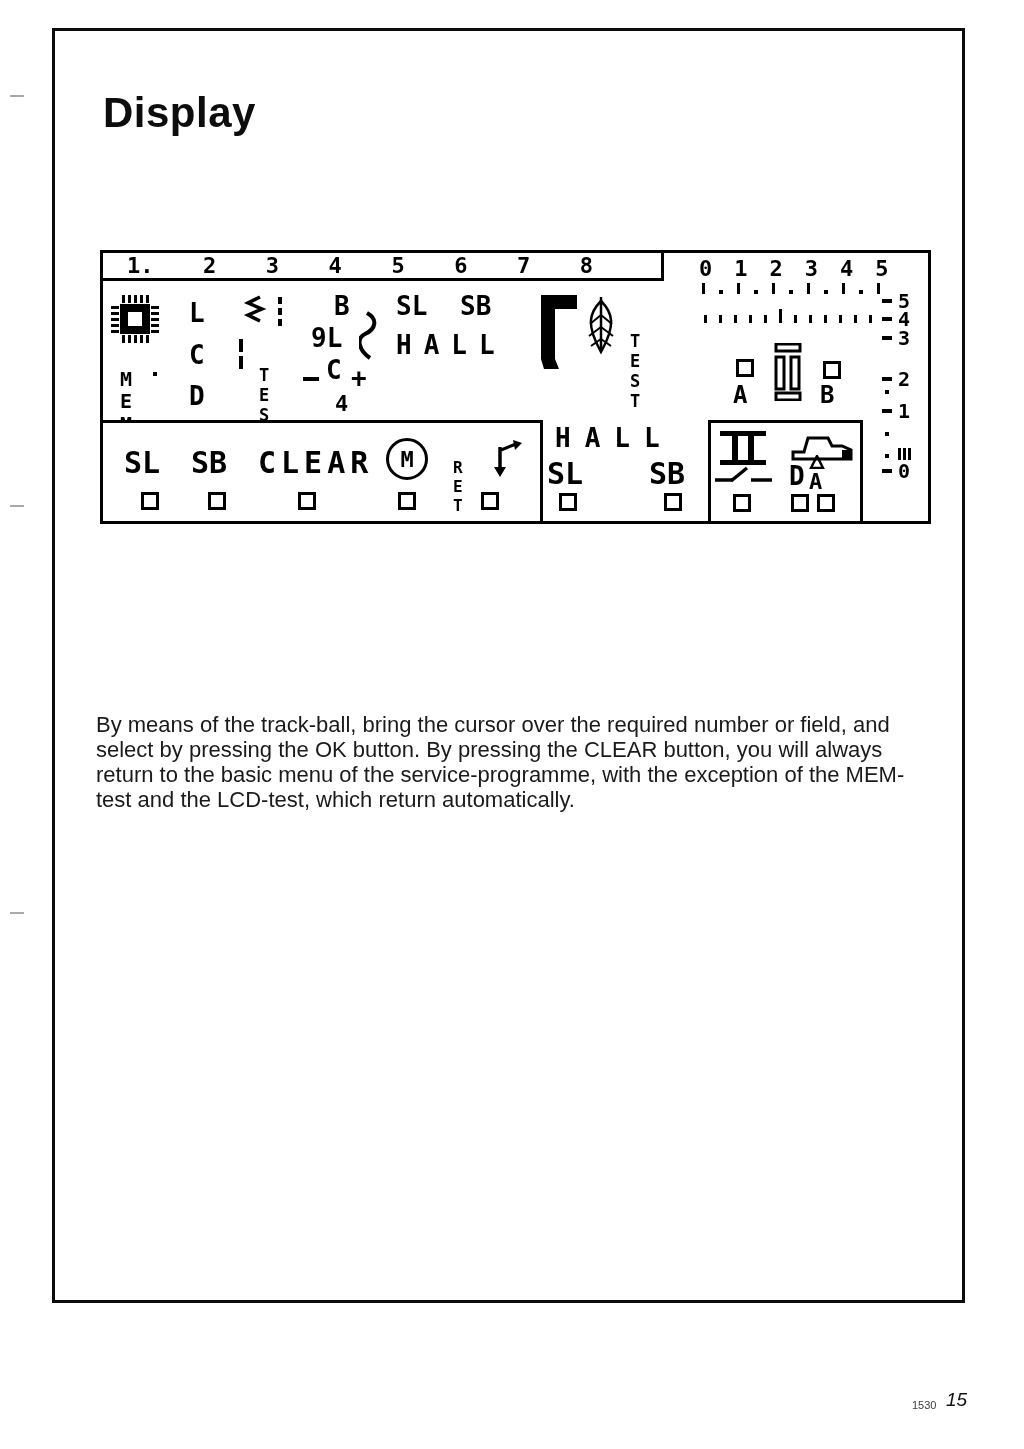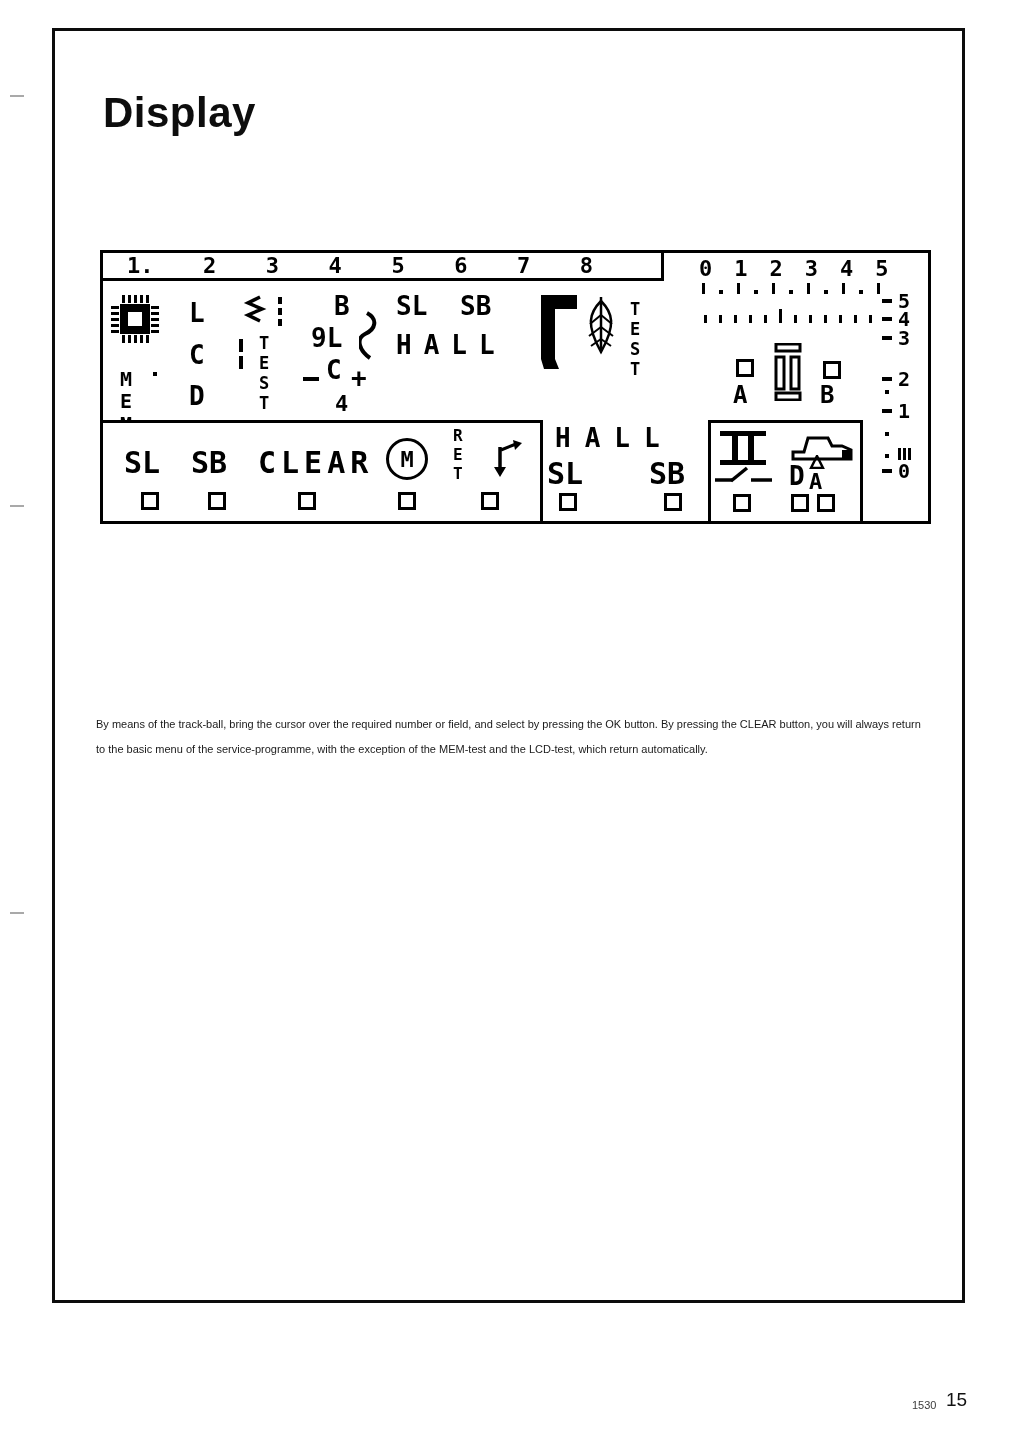--- a/index.html
+++ b/index.html
@@ -15,38 +15,38 @@
   
   .panel{position:absolute;left:100px;top:250px;width:831px;height:274px;border:3px solid #000;box-sizing:border-box;background:#fff;}
   .lcd{font-family:"DejaVu Sans Mono", monospace;font-weight:bold;color:#000;line-height:1;}
   .sz30{font-size:30px;}
   .sz26{font-size:26px;}
   .sz24{font-size:24px;}
   .sz22{font-size:22px;}
   .sz20{font-size:20px;}
   .sz17{font-size:17px;}
   .vword{width:1ch;word-break:break-all;text-align:left;}
-  .lh-tight{line-height:1.18;}
+  .lh-tight{line-height:1.18;margin-top:32px;}
   .lh-mid{line-height:1.12;}
   .lh-loose{line-height:1.6;}
   .strip{position:absolute;left:-3px;top:-3px;width:564px;height:31px;border:3px solid #000;box-sizing:border-box;
          display:flex;align-items:center;justify-content:space-between;padding:0 68px 0 24px;background:#fff;}
   .sq{width:12px;height:12px;border:3px solid #000;box-sizing:content-box;background:#fff;}
   .dotmark{width:4px;height:4px;background:#000;}
   .dashmark{width:10px;height:4px;background:#000;}
   .mcircle{width:36px;height:36px;border:3px solid #000;border-radius:50%;display:flex;align-items:center;justify-content:center;
            font-family:"DejaVu Sans Mono",monospace;font-weight:bold;font-size:22px;color:#000;}
   .subbox{position:absolute;border:3px solid #000;box-sizing:border-box;background:#fff;}
   .rdigits{display:flex;gap:22px;}
   .vrow{position:absolute;display:flex;align-items:center;gap:6px;}
   .bar3{width:3px;height:12px;background:#000;display:inline-block;margin-right:2px;}
 
-  .body-text{position:absolute;left:96px;top:712px;width:828px;font-size:11px;line-height:25px;color:#1a1a1a;margin:0;}
+  .body-text{position:absolute;left:96px;top:712px;width:828px;font-size:22px;line-height:25px;color:#1a1a1a;margin:0;}
   .footer-code{position:absolute;left:912px;top:1399px;font-size:11px;color:#3c3c3c;text-align:center;}
-  .page-number{position:absolute;left:946px;top:1389px;font-size:19px;color:#111;}
+  .page-number{position:absolute;left:946px;top:1389px;font-size:19px;color:#111;font-style:italic;}
 </style>
 </head>
 <body>
 
 <div class="page-border"></div>
 <h1 class="title">Display</h1>
 
 <div class="margin-dash" style="top:95px;"></div>
 <div class="margin-dash" style="top:505px;"></div>
 <div class="margin-dash" style="top:912px;"></div>

